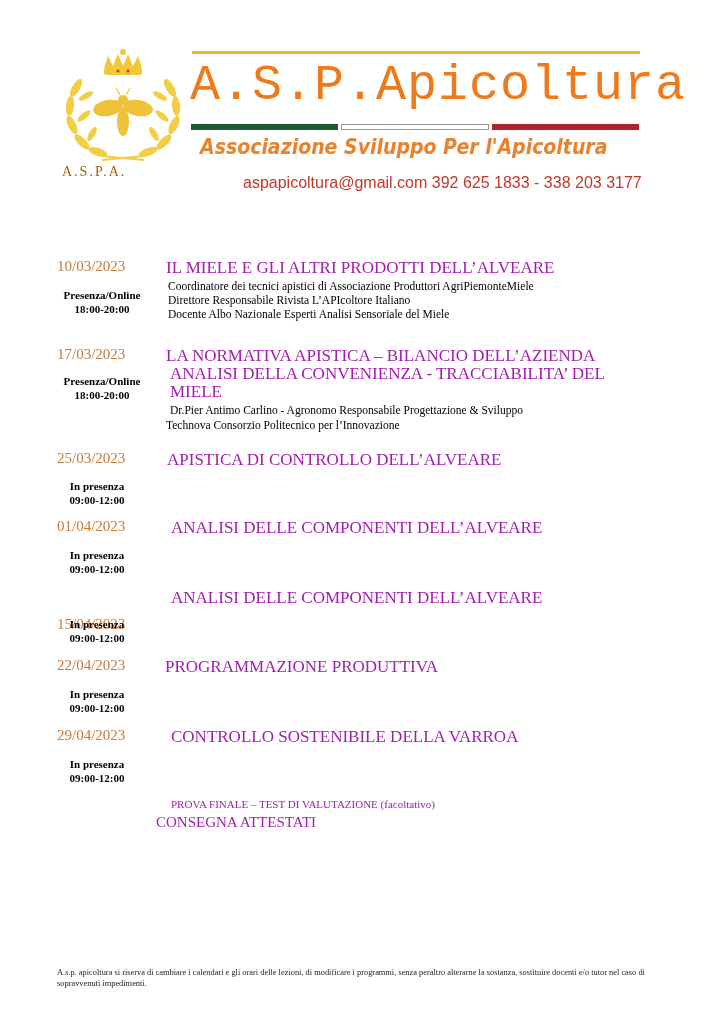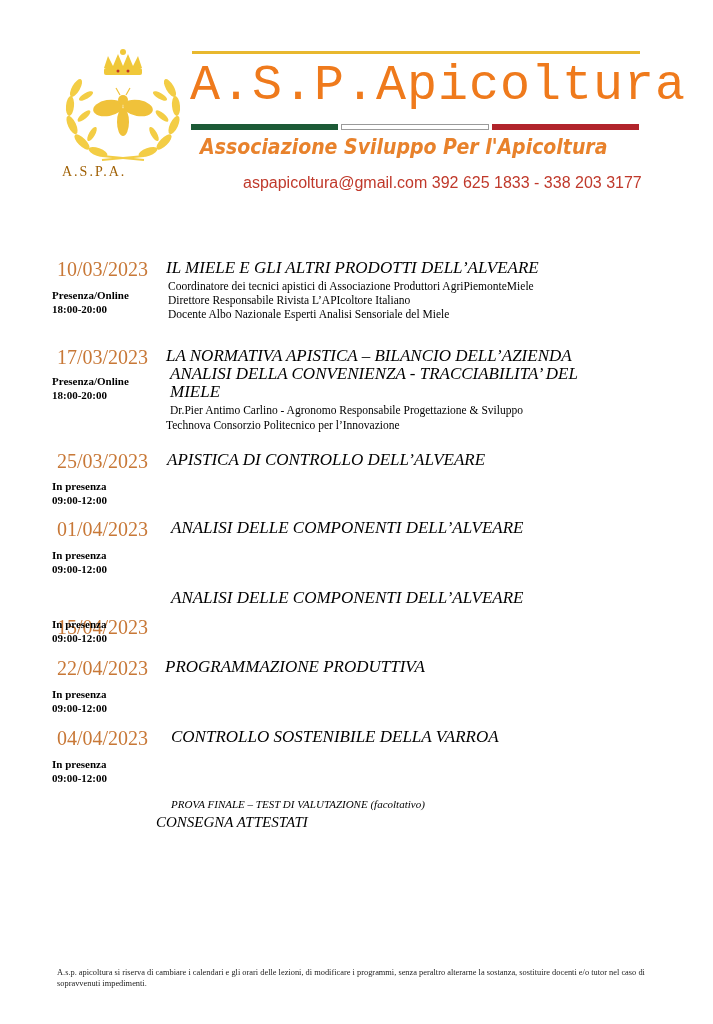--- a/index.html
+++ b/index.html
@@ -11,23 +11,23 @@
     .top-rule { position: absolute; left: 192px; top: 51px; width: 448px; height: 3px; background: #e8b82e; }
     .brand-title { position: absolute; left: 190px; top: 56px; color: #ef7a1c; font-family: Liberation Mono, monospace; font-size: 50px; line-height: 60px; letter-spacing: 1px; font-weight: normal; }
     .tricolor { position: absolute; left: 191px; top: 124px; width: 448px; height: 6px; display: flex; gap: 3px; }
     .tricolor .g { flex: 1; background: #1c5a36; }
     .tricolor .w { flex: 1; background: #fff; border: 1px solid #9a9a9a; box-sizing: border-box; }
     .tricolor .r { flex: 1; background: #b1242b; }
     .brand-sub { position: absolute; left: 200px; top: 134px; color: #e8822c; font-family: "DejaVu Sans", sans-serif; font-size: 22px; font-weight: bold; font-style: italic; letter-spacing: 0; transform: scaleX(0.86); transform-origin: left; white-space: nowrap; }
     .brand-contact { position: absolute; left: 199px; top: 174px; color: #c0392b; font-family: "Liberation Sans", sans-serif; font-size: 16px; white-space: nowrap; margin-left: 44px; }
 
     
-    .date { position: absolute; left: 57px; color: #c87837; font-size: 20px; white-space: nowrap; }
-    .mode { position: absolute; left: 52px; width: 100px; color: #000; font-weight: bold; font-size: 11px; line-height: 14px; }
-    .title { position: absolute; color: #000000; font-size: 17px; line-height: 19px; white-space: nowrap; font-style: italic; }
+    .date { position: absolute; left: 57px; color: #c87837; font-size: 15px; white-space: nowrap; }
+    .mode { position: absolute; left: 52px; width: 100px; text-align: center; color: #000; font-weight: bold; font-size: 11px; line-height: 14px; }
+    .title { position: absolute; color: #a21caf; font-size: 17px; line-height: 19px; white-space: nowrap; }
     .detail { position: absolute; color: #000; font-weight: normal; font-size: 11.5px; line-height: 14px; white-space: nowrap; }
     .footer-note { position: absolute; left: 57px; top: 967px; width: 610px; color: #222; font-size: 8.4px; line-height: 11px; font-family: Liberation Serif, serif; }
   </style>
 </head>
 <body>
 
 <div>
   <div class="logo">
     <svg width="122" height="115" viewBox="0 0 122 115">
 
@@ -143,21 +143,21 @@
   <div>
     <div class="date" style="top:657px">22/04/2023</div>
     <div class="title" style="left:165px; top:657px">PROGRAMMAZIONE PRODUTTIVA</div>
     <div class="mode" style="top:687px; width:90px">
       <div>In presenza</div>
       <div>09:00-12:00</div>
     </div>
   </div>
 
   <div>
-    <div class="date" style="top:727px">04/04/2023</div>
+    <div class="date" style="top:727px">29/04/2023</div>
     <div class="title" style="left:171px; top:727px">CONTROLLO SOSTENIBILE DELLA VARROA</div>
     <div class="mode" style="top:757px; width:90px">
       <div>In presenza</div>
       <div>09:00-12:00</div>
     </div>
   </div>
 
   <div>
     <div class="title" style="left:171px; top:795px; font-size:11px"><span>PROVA FINALE – TEST DI VALUTAZIONE</span><span> (facoltativo)</span></div>
     <div class="title" style="left:156px; top:813px; font-size:15px">CONSEGNA ATTESTATI</div>

